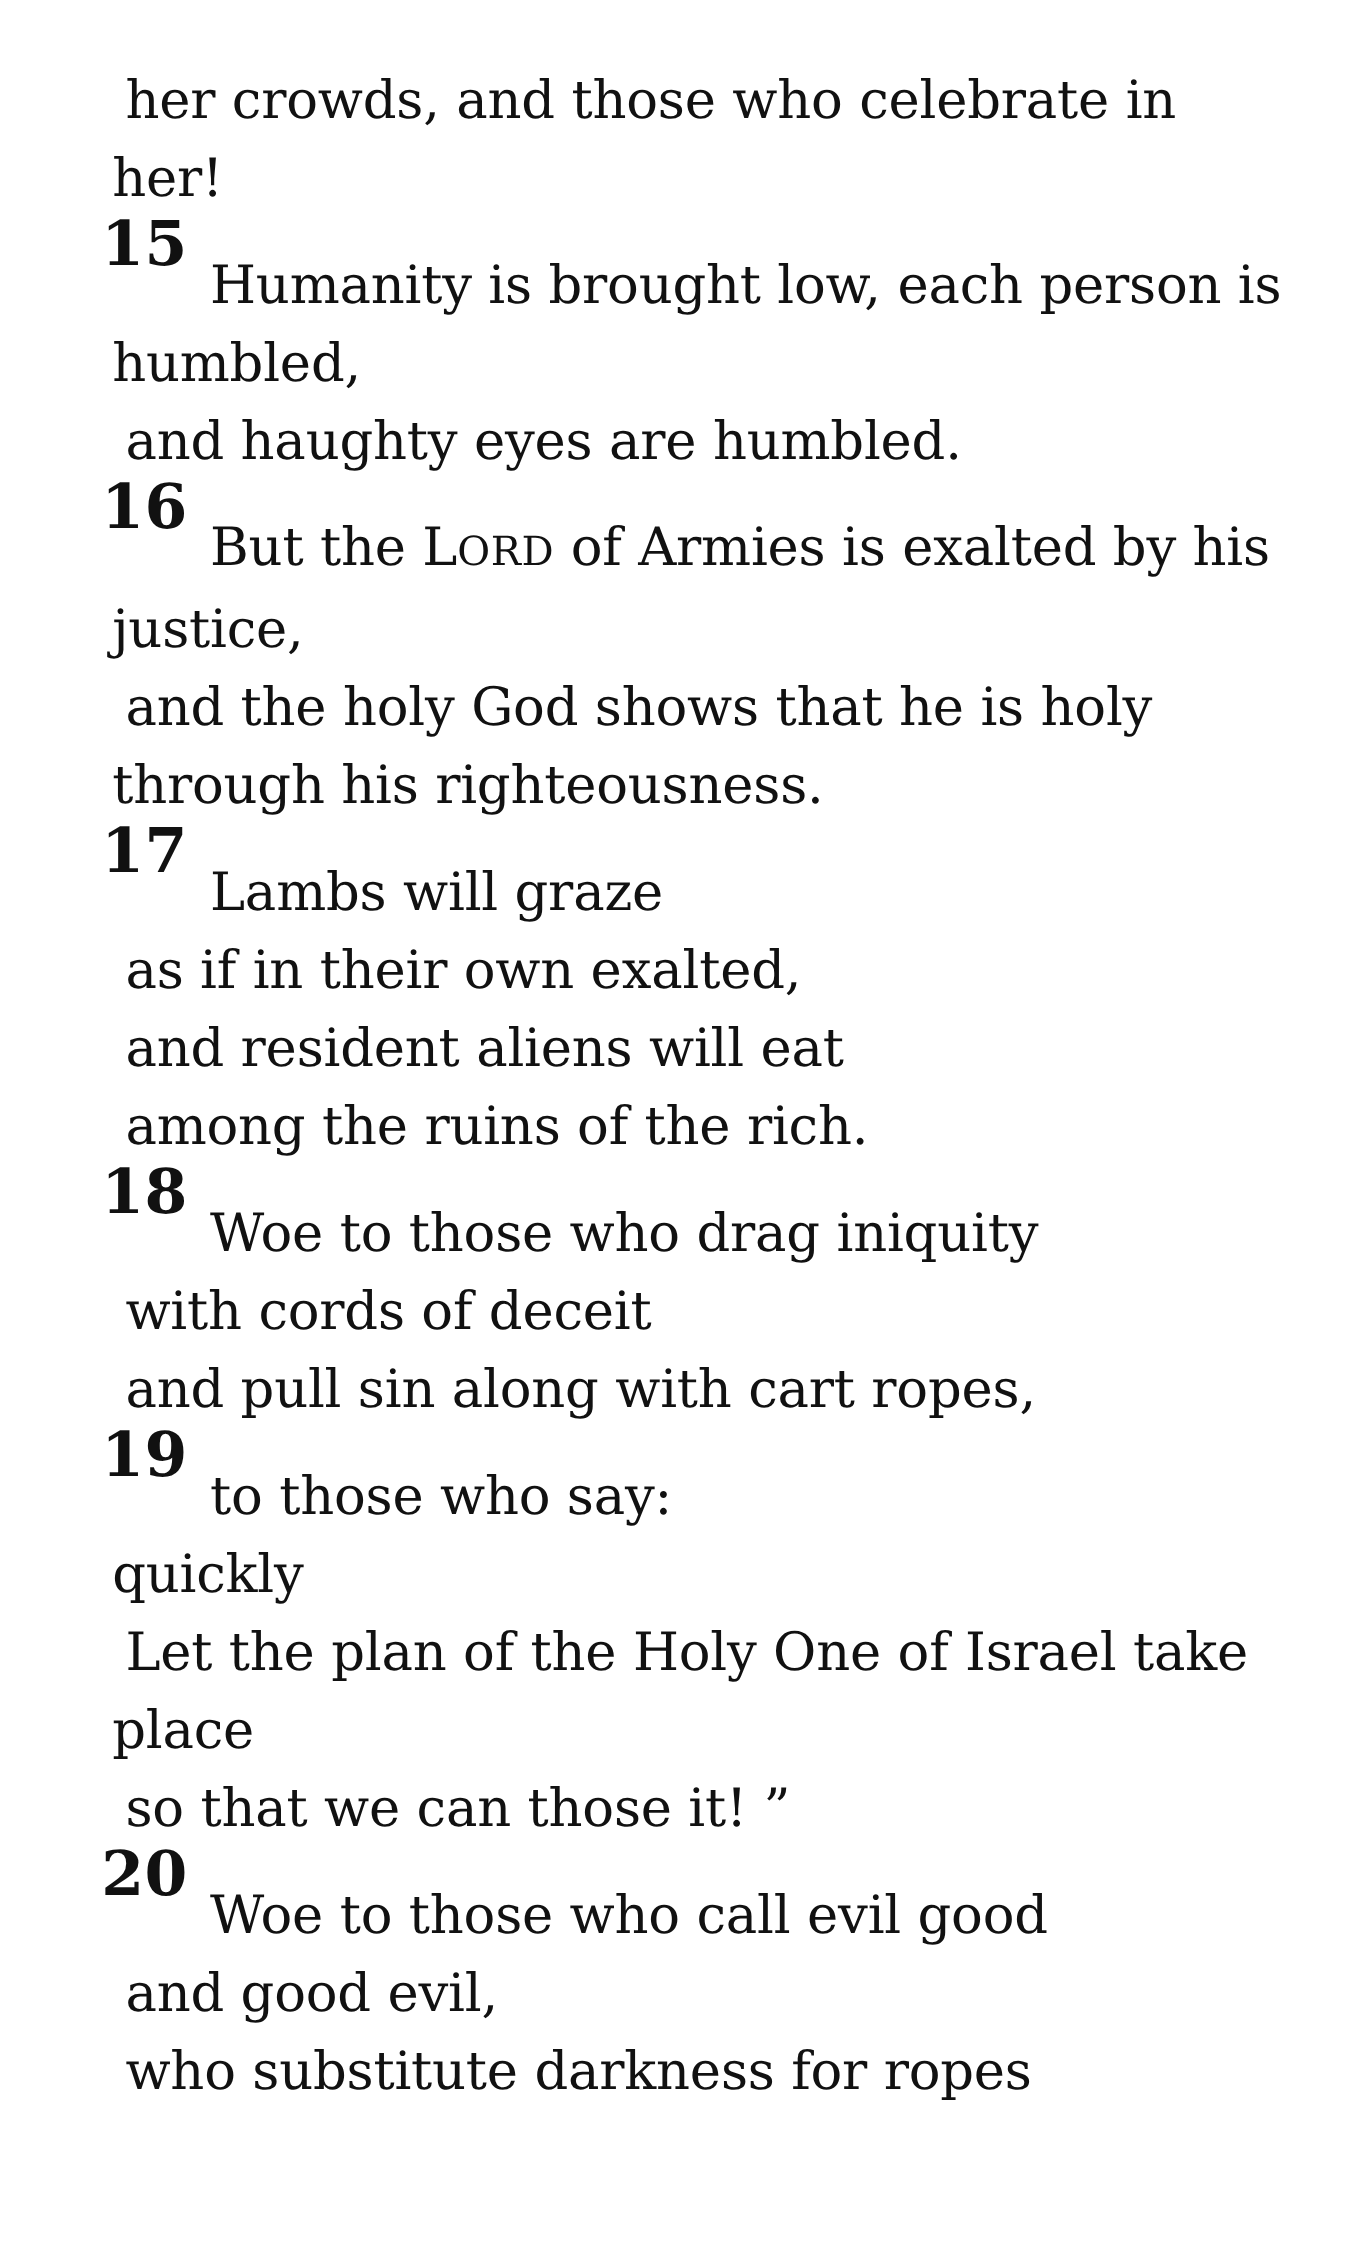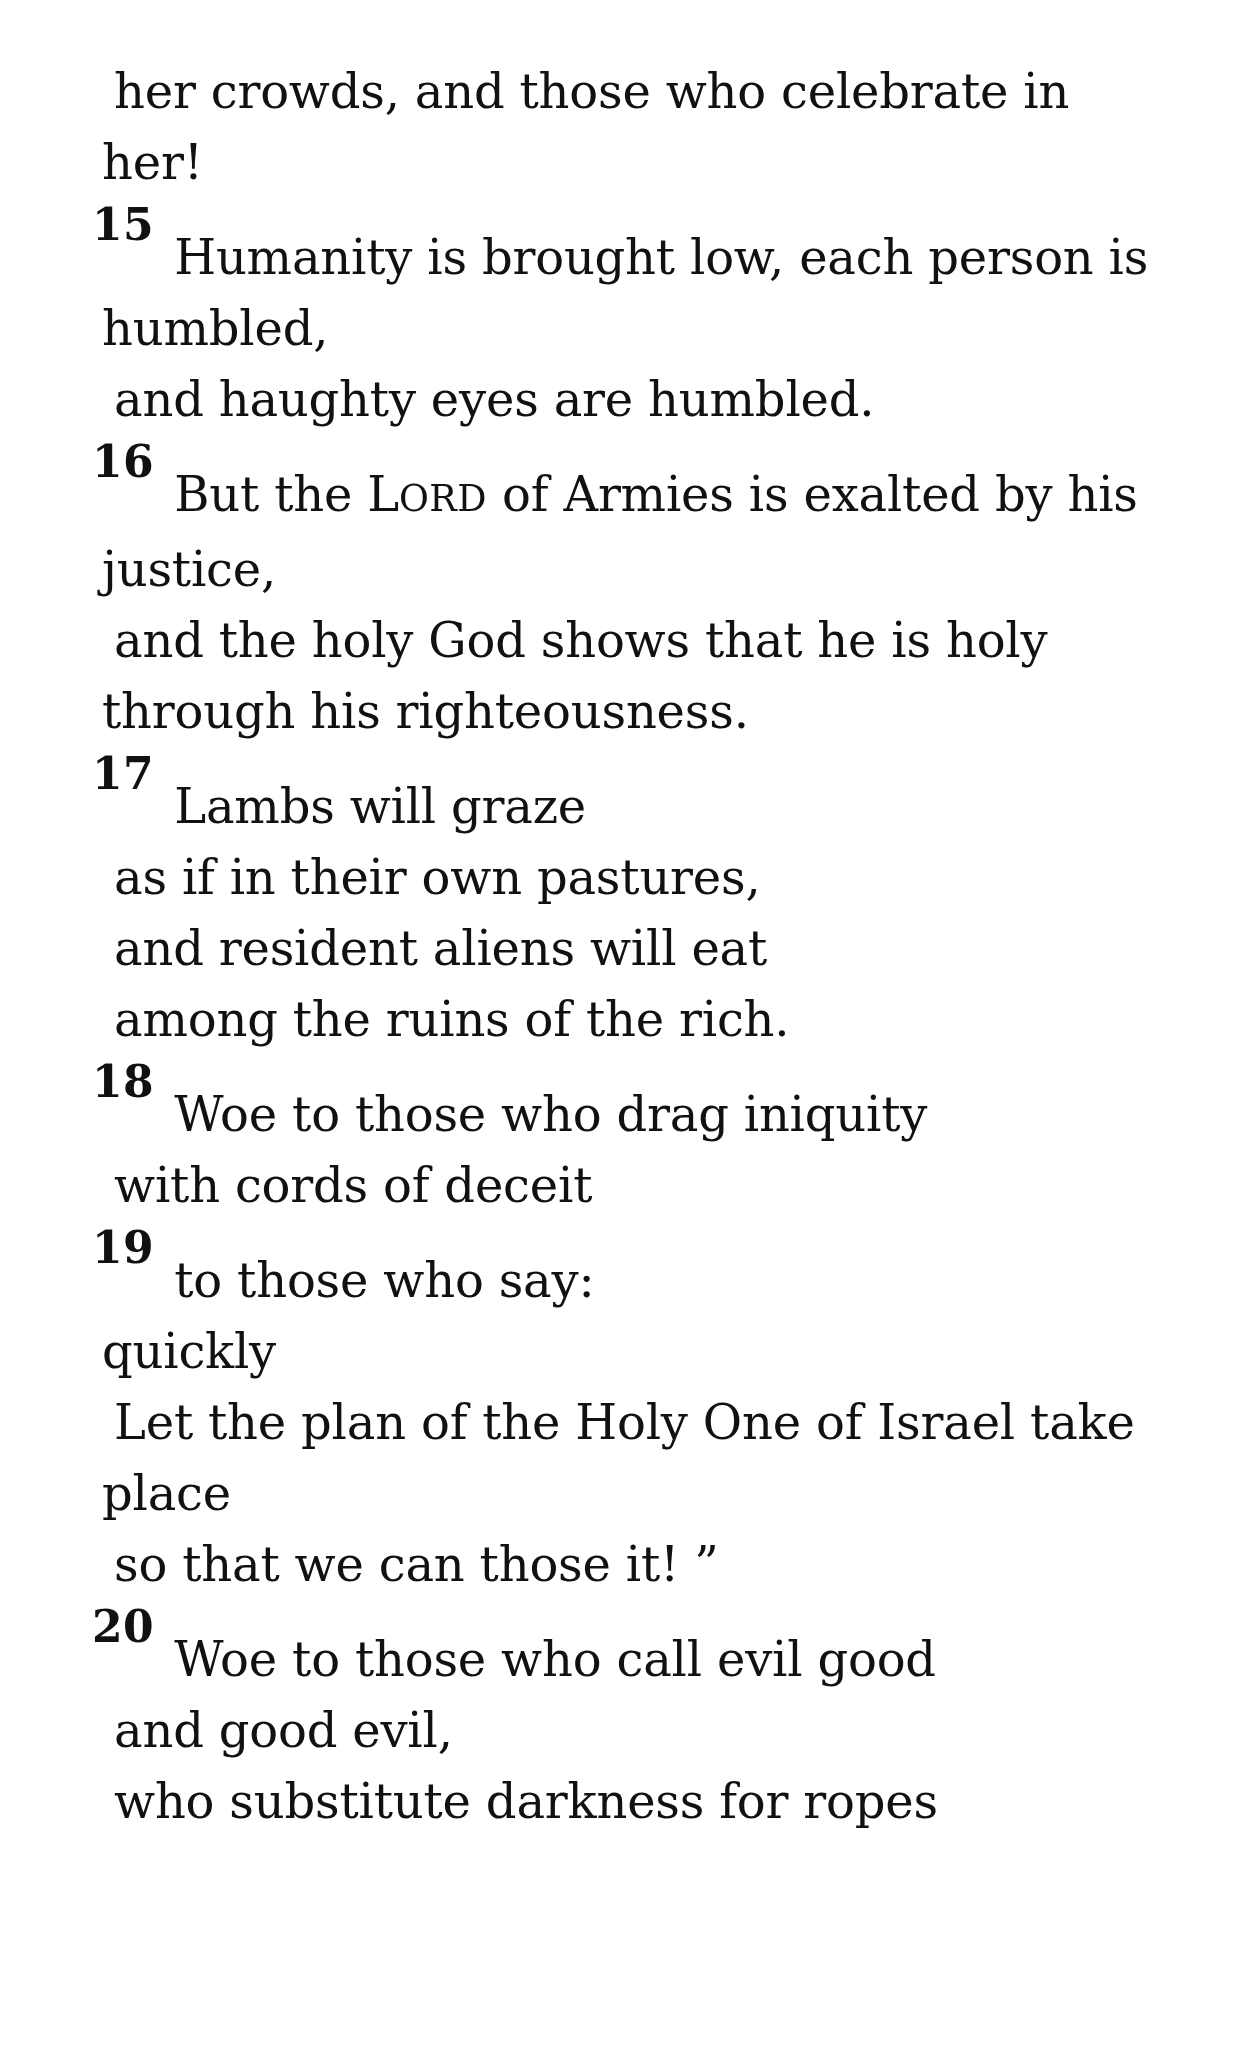--- a/index.html
+++ b/index.html
@@ -32,21 +32,21 @@
   }
   .line.quote {
     padding-left: 121px;   
   }
   .line.verse {
     padding-left: 92px;    
     margin-top: 24px;      
   }
   .vnum {
     font-weight: bold;
-    font-size: 44px;
+    font-size: 56px;
     line-height: 0;        
     vertical-align: 34px;  
     margin-right: 20px;
     letter-spacing: 0.5px;
   }
   .sc {
     font-size: 0.76em;     
     letter-spacing: 0.5px;
   }
 </style>
@@ -57,25 +57,26 @@
     <p class="line q">her crowds, and those who celebrate in</p>
     <p class="line wrap">her!</p>
     <p class="line verse"><span class="vnum">15</span>Humanity is brought low, each person is</p>
     <p class="line wrap">humbled,</p>
     <p class="line q">and haughty eyes are humbled.</p>
     <p class="line verse"><span class="vnum">16</span>But the L<span class="sc">ORD</span> of Armies is exalted by his</p>
     <p class="line wrap">justice,</p>
     <p class="line q">and the holy God shows that he is holy</p>
     <p class="line wrap">through his righteousness.</p>
     <p class="line verse"><span class="vnum">17</span>Lambs will graze</p>
-    <p class="line q">as if in their own pastures,</p>
+    <p class="line q">as if in their own exalted,</p>
     <p class="line q">and resident aliens will eat</p>
     <p class="line q">among the ruins of the rich.</p>
     <p class="line verse"><span class="vnum">18</span>Woe to those who drag iniquity</p>
     <p class="line q">with cords of deceit</p>
+    <p class="line q">and pull sin along with cart ropes,</p>
     <p class="line verse"><span class="vnum">19</span>to those who say:</p>
     <p class="line wrap">quickly</p>
     <p class="line q">Let the plan of the Holy One of Israel take</p>
     <p class="line wrap">place</p>
     <p class="line q">so that we can those it! ”</p>
     <p class="line verse"><span class="vnum">20</span>Woe to those who call evil good</p>
     <p class="line q">and good evil,</p>
     <p class="line q">who substitute darkness for ropes</p>
   </div>
 

